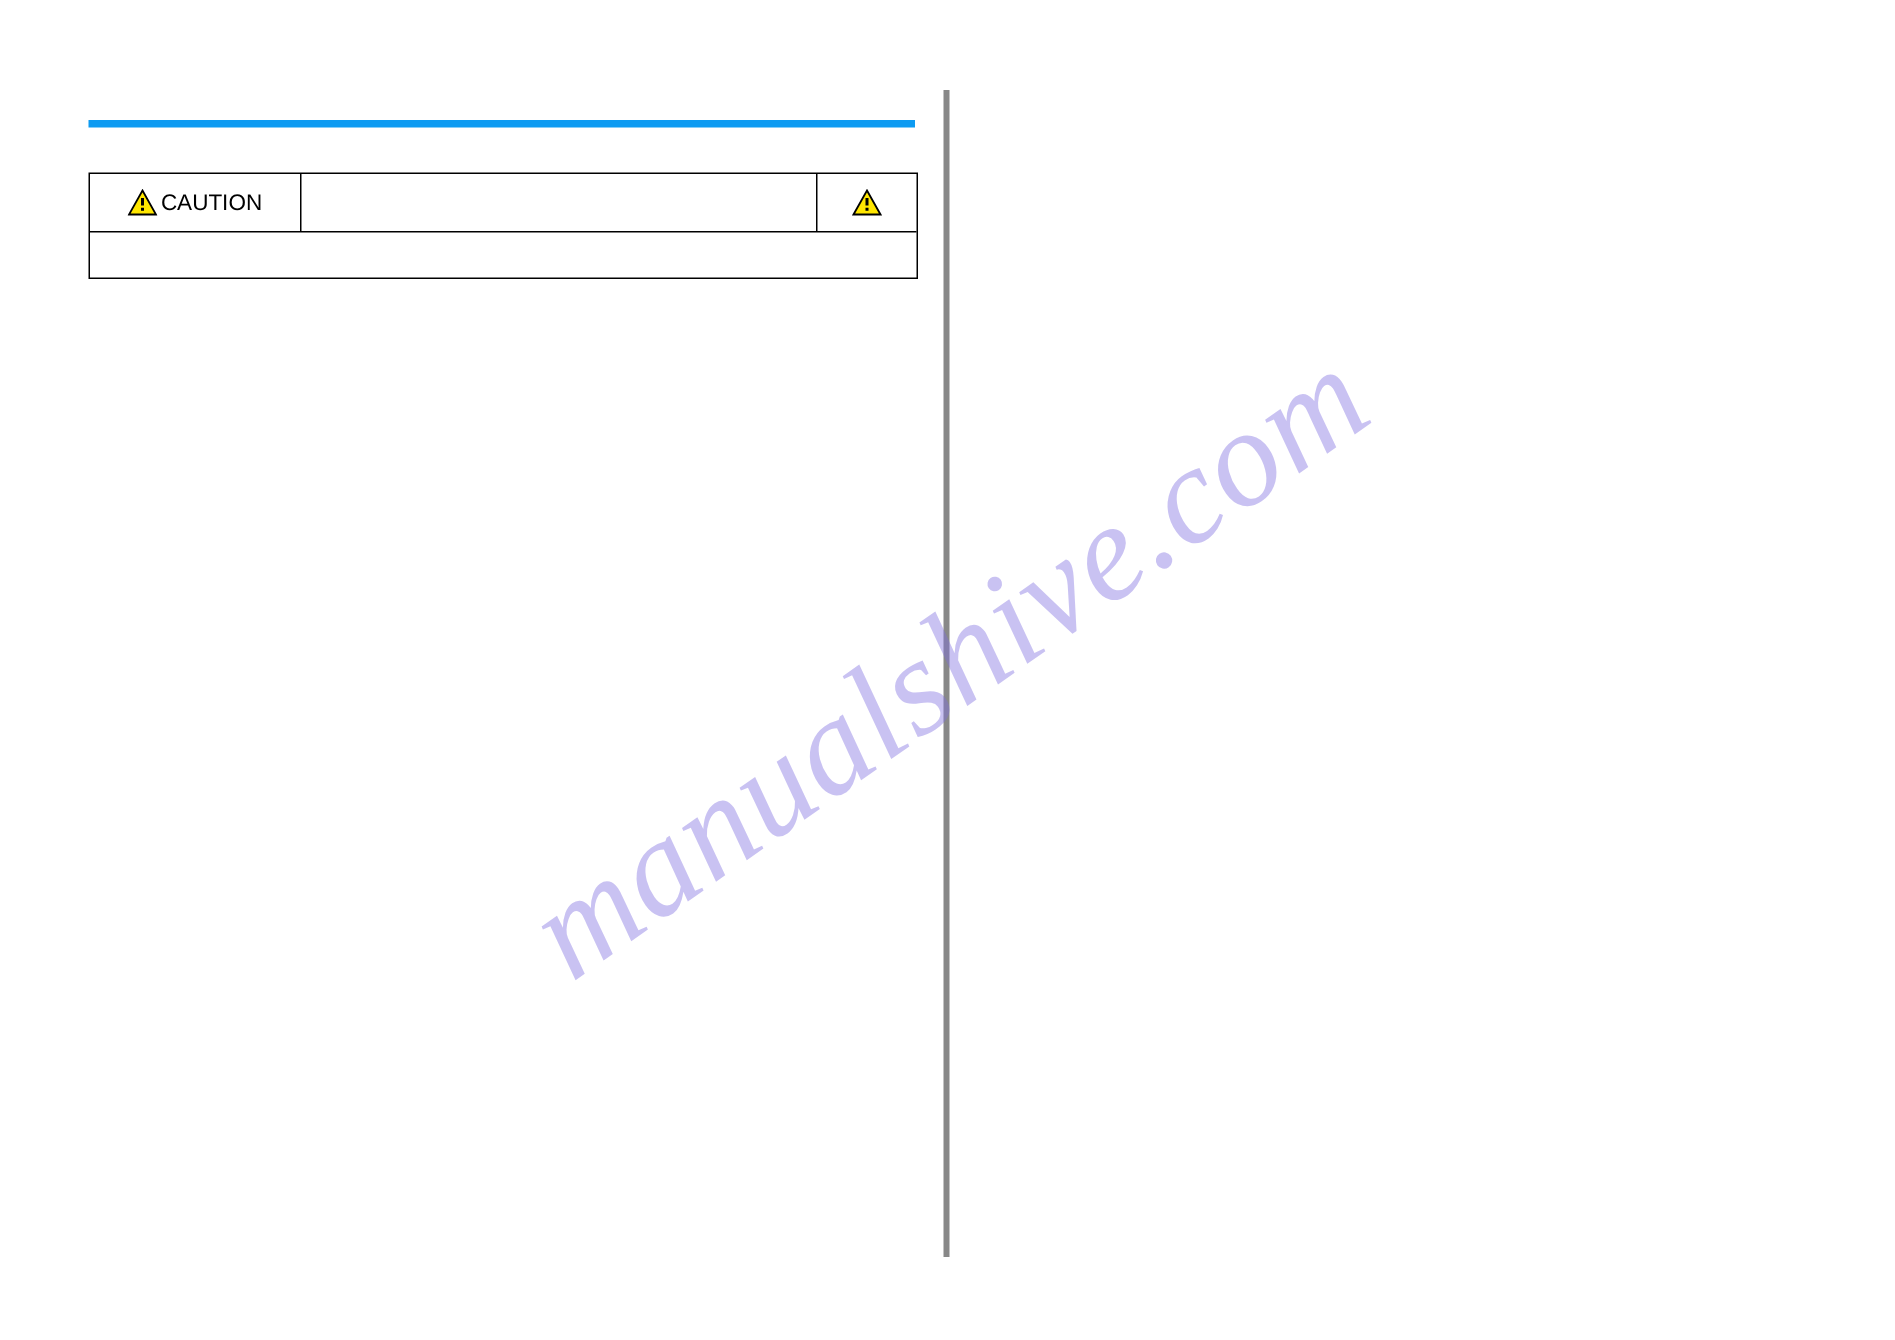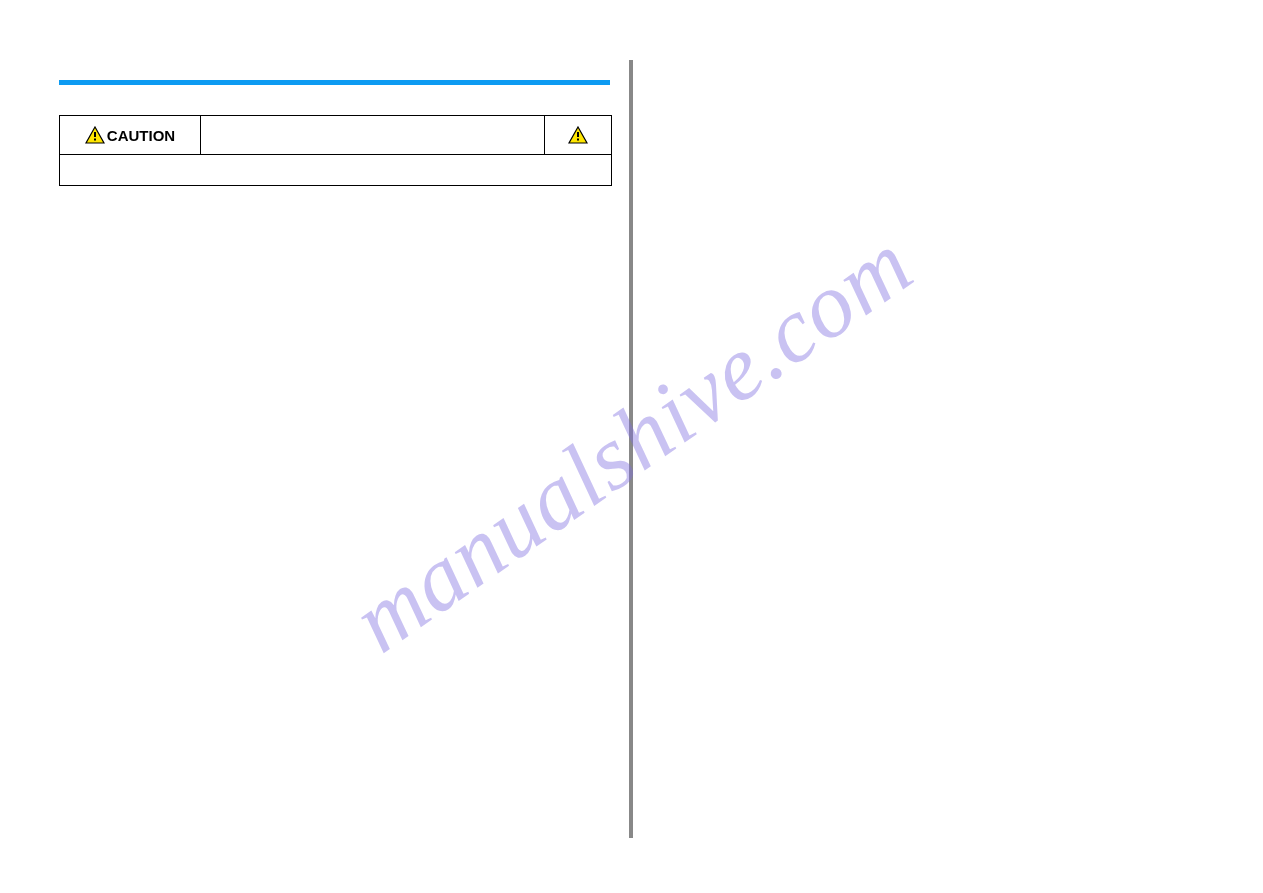--- a/index.html
+++ b/index.html
@@ -39,21 +39,21 @@
     border-bottom: 1px solid #000;
   }
   .caution-cell-label {
     width: 132px;
     border-right: 1px solid #000;
     display: flex;
     align-items: flex-end;
     justify-content: center;
     gap: 2px;
     padding: 10px 4px;
-    font-weight: bold;
+    font-weight: normal;
     font-size: 15px;
   }
   .caution-cell-mid {
     flex: 1;
     border-right: 1px solid #000;
   }
   .caution-cell-icon {
     width: 66px;
     display: flex;
     align-items: center;

